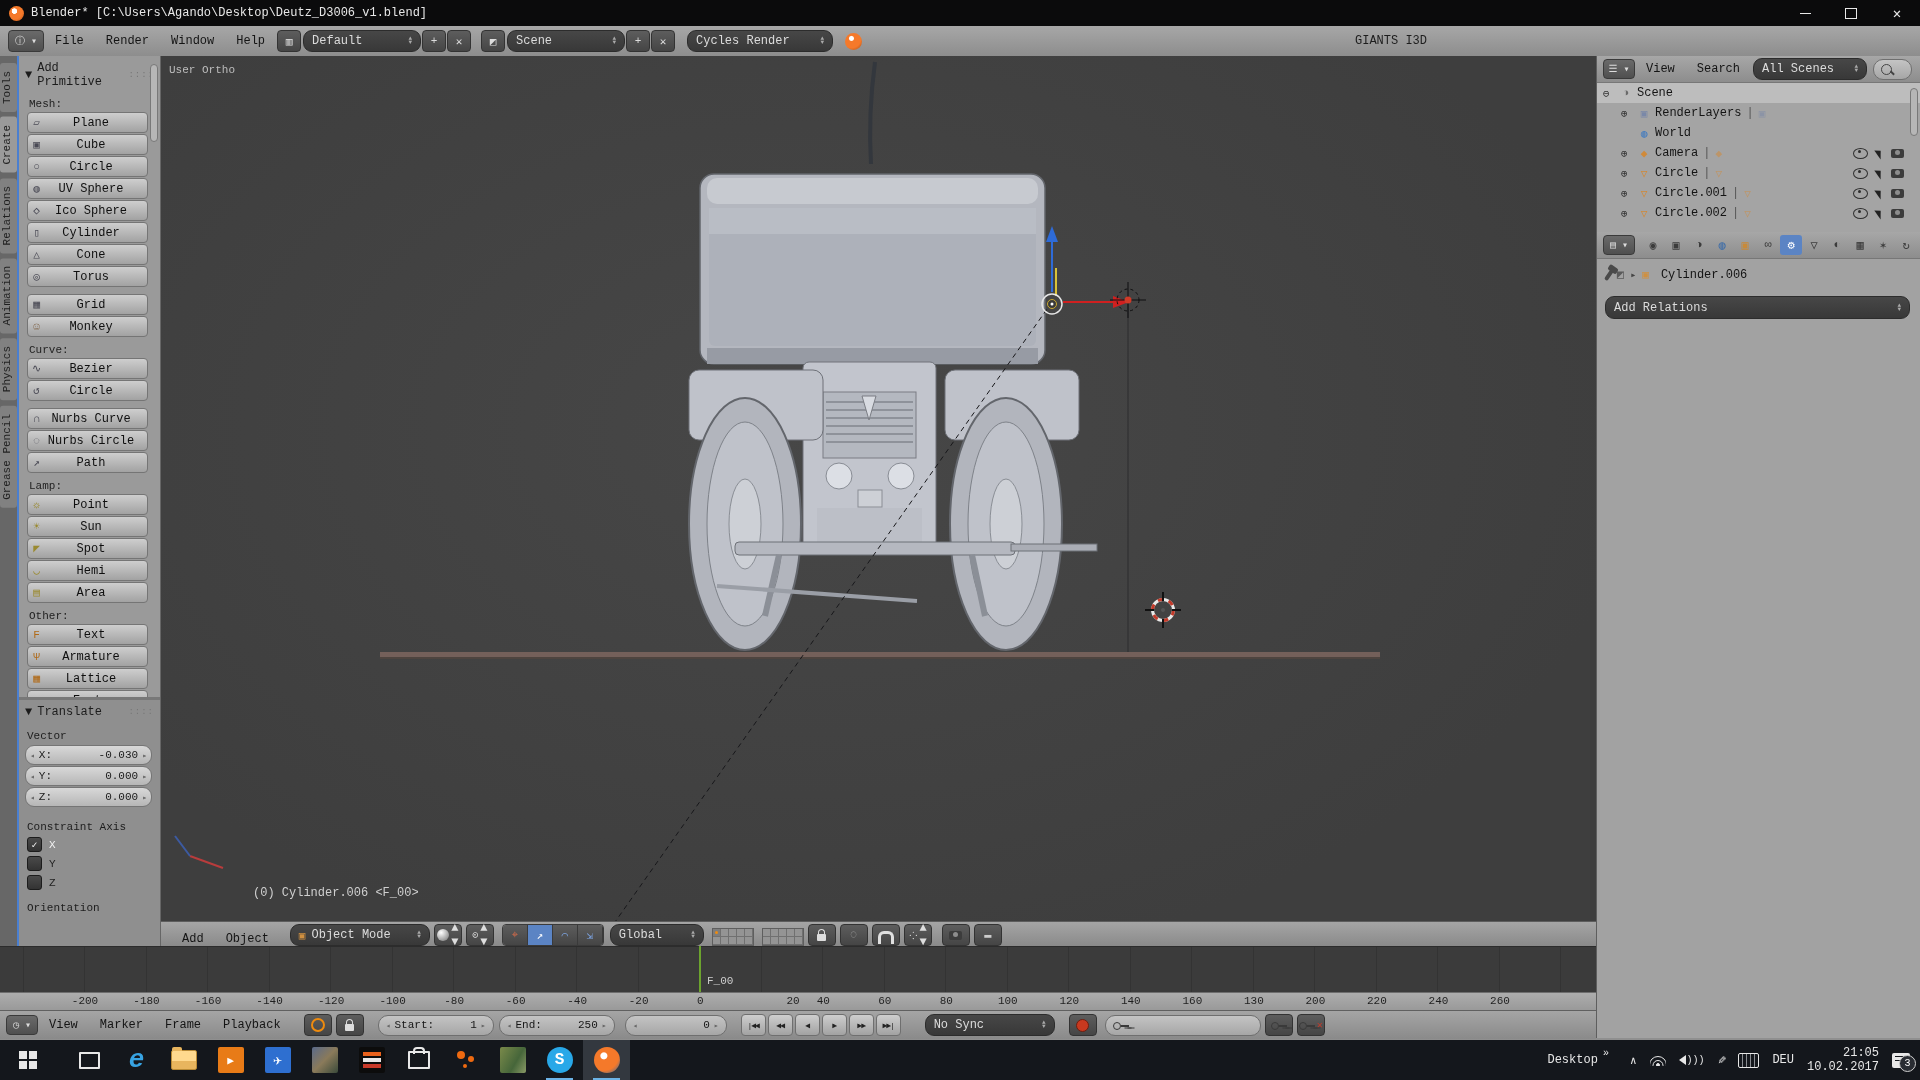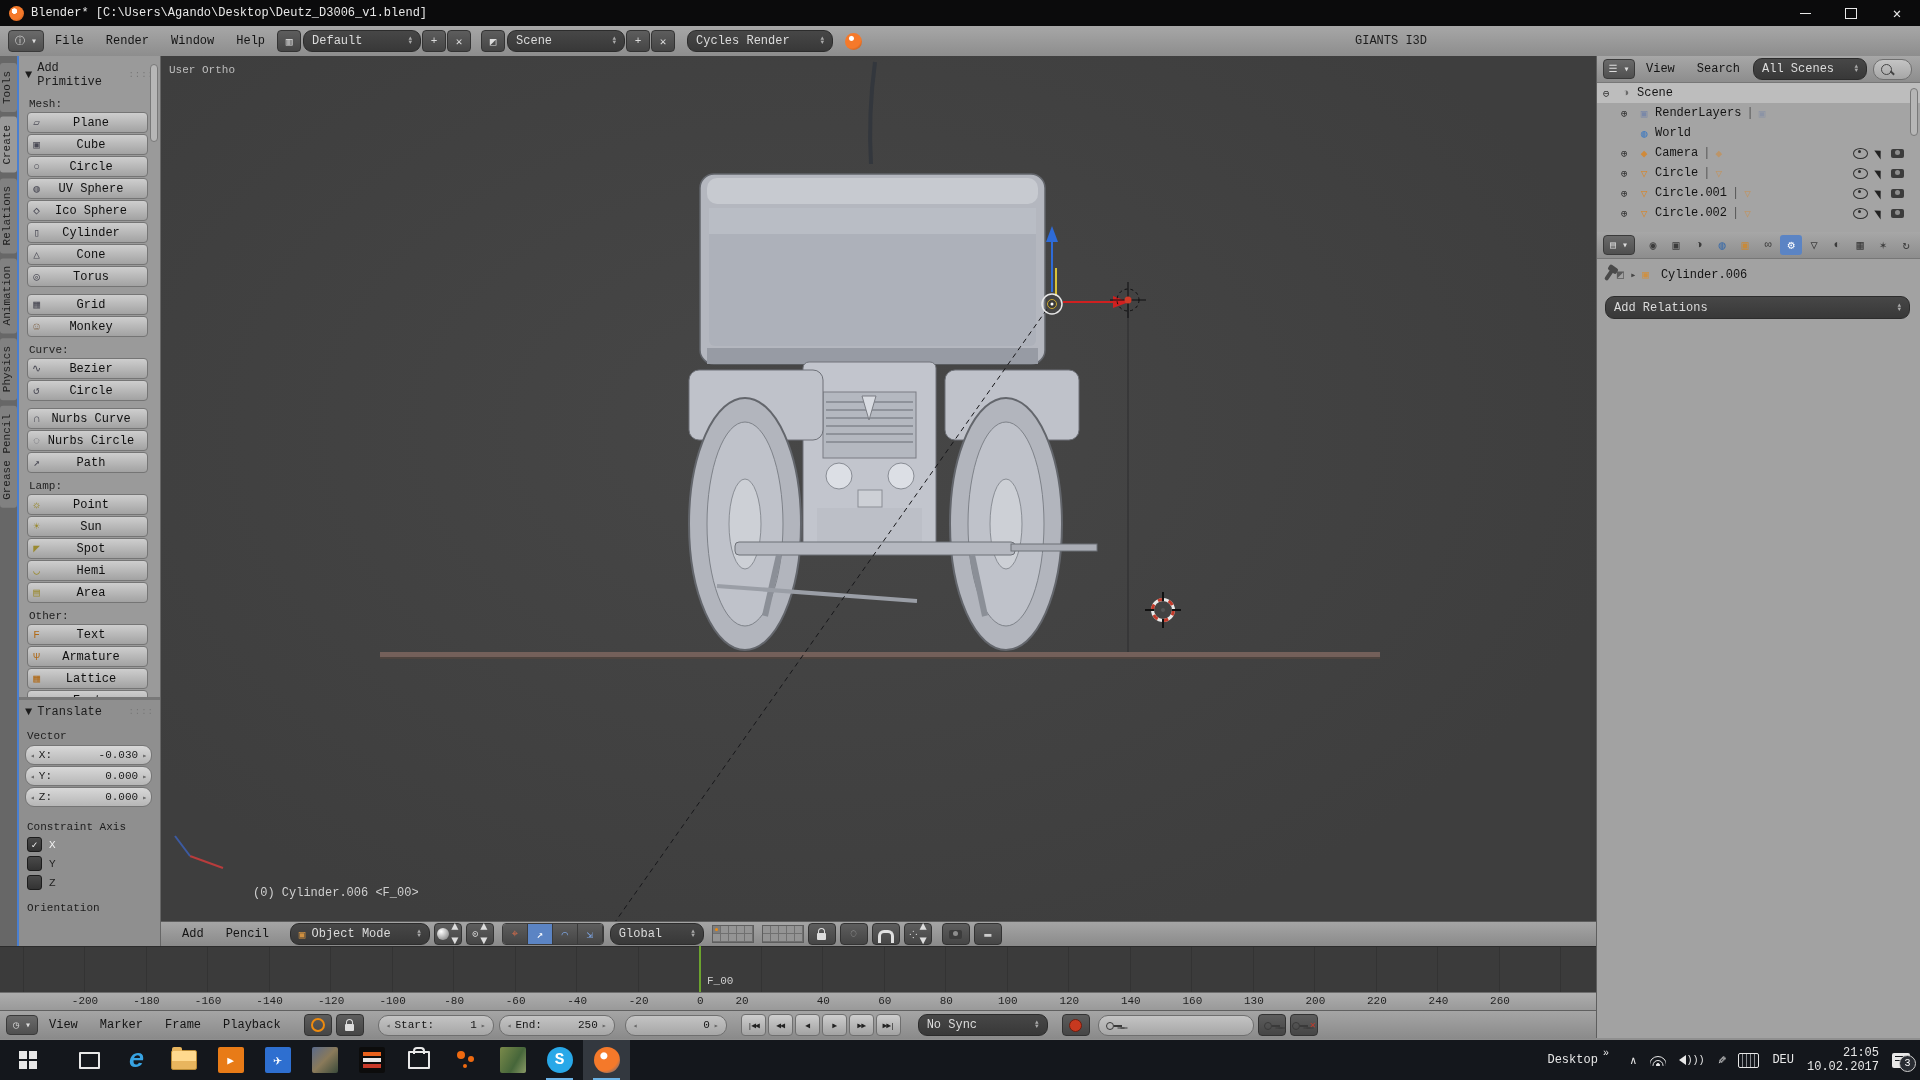--- a/index.html
+++ b/index.html
@@ -46,21 +46,21 @@
   .numfield .nlabel{margin-left:4px;}
   .numfield .nvalue{margin-left:auto;margin-right:4px;}
   .chkrow{display:flex;align-items:center;margin:4px 0 0 8px;gap:7px;font-size:11px;color:#222;}
   .chkrow .cbox{width:13px;height:13px;background:linear-gradient(#4a4a4a,#333);border:1px solid #1c1c1c;border-radius:3px;color:#eee;font-size:10px;display:flex;align-items:center;justify-content:center;}
   .chkrow.checked{color:#f2f2f2;}
   
   .viewport{position:absolute;left:17px;top:56px;width:1579px;height:890px;background:radial-gradient(ellipse at 50% 42%,#474747 0%,#3e3e3e 75%);overflow:hidden;}
   .vp-label{position:absolute;left:152px;top:8px;color:#bcbcbc;font-size:11px;}
   .vp-objinfo{position:absolute;left:236px;top:830px;color:#cfcfcf;font-size:12px;}
   .vp-svg{position:absolute;left:0;top:0;}
-  .vp-header{position:absolute;left:0;bottom:0;right:0;height:24px;background:linear-gradient(#a5a5a5,#8a8a8a);border-top:1px solid #5d5d5d;display:flex;align-items:center;color:#121212;}
+  .vp-header{position:absolute;left:0;bottom:0;right:0;height:24px;background:linear-gradient(#a5a5a5,#8a8a8a);border-top:1px solid #5d5d5d;display:flex;align-items:flex-end;color:#121212;}
   .vh-icon{width:30px;height:18px;margin-left:6px;background:linear-gradient(#6a6a6a,#4f4f4f);border:1px solid #3a3a3a;border-radius:4px;display:flex;align-items:center;justify-content:center;color:#ddd;font-size:10px;}
   .mode-pill{margin-left:10px;width:122px;}
   .cubeglyph{color:#d09040;margin-right:6px;font-size:11px;}
   .tinybtn{height:20px;min-width:26px;margin-left:4px;background:linear-gradient(#5d5d5d,#454545);border:1px solid #333;border-radius:4px;display:flex;align-items:center;justify-content:center;color:#ddd;gap:2px;}
   .sphereic{width:12px;height:12px;border-radius:50%;background:radial-gradient(circle at 35% 30%,#fff,#9a9a9a 70%,#555);}
   .manipgrp{display:flex;margin-left:8px;border:1px solid #3a3a3a;border-radius:4px;overflow:hidden;}
   .manipbtn{width:24px;height:20px;display:flex;align-items:center;justify-content:center;background:linear-gradient(#5d5d5d,#454545);border-right:1px solid #3a3a3a;color:#7fa8e8;font-size:11px;}
   .manipbtn.active{background:#5b84c4;color:#fff;}
   .lgrid{display:grid;grid-template-columns:repeat(5,8px);grid-auto-rows:8px;border:1px solid #5e5e5e;background:#949494;margin-left:8px;}
   .lgrid span{border-right:1px solid #707070;border-bottom:1px solid #707070;position:relative;}
@@ -297,21 +297,21 @@
     <span class="vp-label">User Ortho</span>
     <span class="vp-objinfo">(0) Cylinder.006 &lt;F_00&gt;</span>
 
     <div class="vp-header">
       <span class="vh-icon">▦ ▾</span>
       <div class="menulist">
 
       <span class="menuitem">View</span>
           <span class="menuitem">Select</span>
           <span class="menuitem">Add</span>
-          <span class="menuitem">Pencil</span>
+          <span class="menuitem">Object</span>
         </div>
       <span class="pill mode-pill">
           <span class="cubeglyph">▣</span>
           <span>Object Mode</span>
           <span class="updown">▲<br>▼</span>
         </span>
       <span class="tinybtn">
           <span class="sphereic"></span>
           <span class="updown">▲<br>▼</span>
         </span>
@@ -554,21 +554,21 @@
         <span class="tick" style="left: 146.52px;">-180</span>
         <span class="tick" style="left: 208.04px;">-160</span>
         <span class="tick" style="left: 269.56px;">-140</span>
         <span class="tick" style="left: 331.08px;">-120</span>
         <span class="tick" style="left: 392.6px;">-100</span>
         <span class="tick" style="left: 454.12px;">-80</span>
         <span class="tick" style="left: 515.64px;">-60</span>
         <span class="tick" style="left: 577.16px;">-40</span>
         <span class="tick" style="left: 638.68px;">-20</span>
         <span class="tick" style="left: 700.2px;">0</span>
-        <span class="tick" style="left: 742px;">20</span>
+        <span class="tick" style="left: 793px;">20</span>
         <span class="tick" style="left: 823.24px;">40</span>
         <span class="tick" style="left: 884.76px;">60</span>
         <span class="tick" style="left: 946.28px;">80</span>
         <span class="tick" style="left: 1007.8px;">100</span>
         <span class="tick" style="left: 1069.32px;">120</span>
         <span class="tick" style="left: 1130.84px;">140</span>
         <span class="tick" style="left: 1192.36px;">160</span>
         <span class="tick" style="left: 1253.88px;">130</span>
         <span class="tick" style="left: 1315.4px;">200</span>
         <span class="tick" style="left: 1376.92px;">220</span>
@@ -609,21 +609,21 @@
         </span>
       <div style="display:flex;margin-left:12px;">
 
       <span class="pbbtn">|◀◀</span>
           <span class="pbbtn">◀◀</span>
           <span class="pbbtn">◀</span>
           <span class="pbbtn">▶</span>
           <span class="pbbtn">▶▶</span>
           <span class="pbbtn">▶▶|</span>
         </div>
-      <span class="pill" style="width:112px;margin-left:17px;">
+      <span class="pill" style="width:112px;margin-left:24px;">
           <span>No Sync</span>
           <span class="updown">▲<br>▼</span>
         </span>
       <span class="tinybtn" style="margin-left:14px;">
           <span class="recdot"></span>
         </span>
       <span class="fld" style="width:140px;margin-left:8px;">
           <span class="keyic"></span>
         </span>
       <span class="tinybtn">

